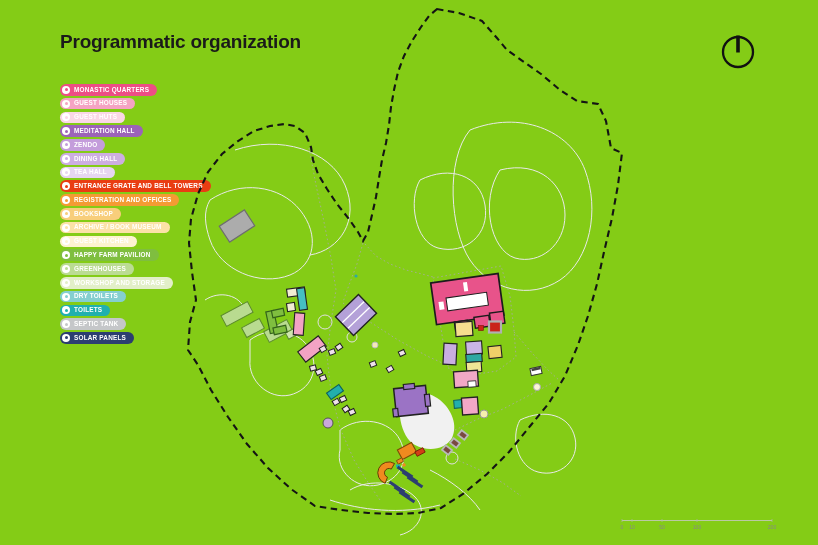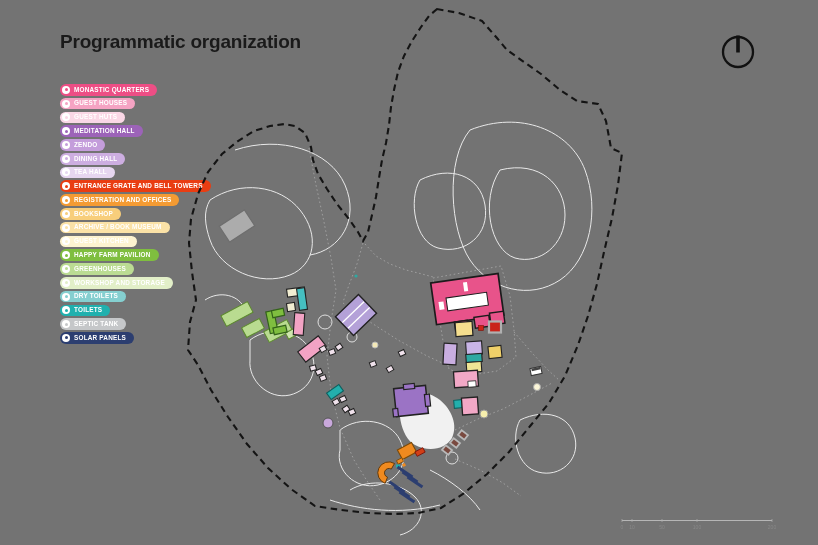--- a/index.html
+++ b/index.html
@@ -1,16 +1,16 @@
 <!DOCTYPE html>
 <html><head>
 <meta charset="utf-8">
 <style>
   html,body{margin:0;padding:0;background:#fff;}
-  #page{position:relative;width:818px;height:545px;background:#737373;overflow:hidden;
+  #page{position:relative;width:818px;height:545px;background:#84cc16;overflow:hidden;
         font-family:"Liberation Sans",sans-serif;}
   #title{position:absolute;left:60px;top:31px;font-size:19px;font-weight:700;
          color:#1a1a1a;letter-spacing:-0.2px;}
   #legend{position:absolute;left:60px;top:84px;}
   .legend-row{height:11.6px;margin-bottom:2.2px;display:flex;align-items:center;}
   .pill{display:inline-flex;align-items:center;height:11.6px;border-radius:7px;
         padding:0 8px 0 2px;}
   .pill .ic{width:8px;height:8px;border-radius:50%;background:#ffffff;margin-right:4px;
         display:flex;align-items:center;justify-content:center;flex:0 0 8px;}
   .pill .ic i{display:block;width:3px;height:3px;border-radius:50%;}

